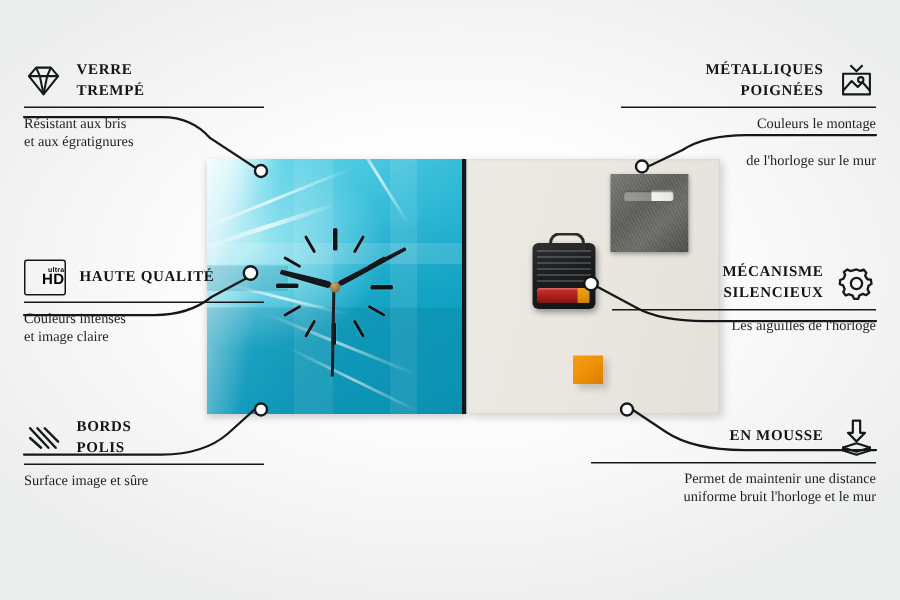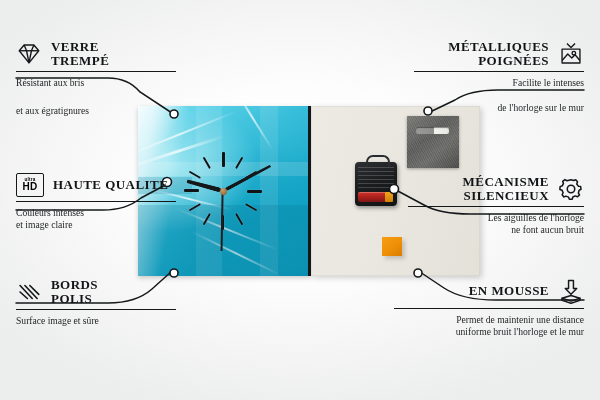--- a/index.html
+++ b/index.html
@@ -95,39 +95,39 @@
   }
 
   
   #leaders{position:absolute;inset:0;pointer-events:none;}
 
   
   .callout{position:absolute;}
   .co-head{display:flex;align-items:center;gap:9px;}
   .co-title{
     font-family:"Liberation Serif", serif;
-    font-weight:bold;font-size:13px;line-height:13.5px;
+    font-weight:bold;font-size:10px;line-height:13.5px;
     letter-spacing:.45px;color:#121416;text-transform:uppercase;
     white-space:nowrap;
   }
   .co-sub{
     font-family:"Liberation Serif", serif;
     font-size:9.6px;line-height:12px;color:#1d2022;margin-top:5px;white-space:nowrap;
   }
   .co-rule{height:1px;background:#15181a;margin-top:4px;}
 
   .left .co-head{justify-content:flex-start;}
   .left .co-title,.left .co-sub{text-align:left;}
   .right .co-head{justify-content:flex-end;}
   .right .co-title,.right .co-sub{text-align:right;}
 
   .ico{width:26px;height:26px;flex:0 0 26px;display:block;}
   .ico-hd{
     width:26px;height:22px;flex:0 0 26px;border:1.6px solid #15181a;border-radius:2px;
-    display:flex;flex-direction:column;align-items:center;justify-content:center;line-height:1;
+    display:flex;flex-direction:column;align-items:flex-end;justify-content:center;line-height:1;
   }
   .ico-hd .u{font-family:"Liberation Sans", sans-serif;font-size:4.6px;font-weight:bold;letter-spacing:.2px;}
   .ico-hd .d{font-family:"Liberation Sans", sans-serif;font-size:10px;font-weight:bold;letter-spacing:.3px;margin-top:-1px;}
 </style>
 </head>
 <body>
 
 <div id="stage">
 
   <div id="product">
@@ -234,21 +234,21 @@
             <path d="M22,5 L19,12 L16,27"></path>
         </g>
       </svg>
       <div>
         <div class="co-title">VERRE</div>
         <div class="co-title">TREMPÉ</div>
       </div>
     </div>
     <div class="co-rule"></div>
     <div class="co-sub">Résistant aux bris</div>
-    <div class="co-sub" style="margin-top:16px">et aux égratignures</div>
+    <div class="co-sub" style="margin-top:0">et aux égratignures</div>
   </div>
 
   <div class="callout left" style="left:16px;top:173px;width:160px;">
     <div class="co-head">
       <div class="ico-hd">
         <span class="u">ultra</span>
         <span class="d">HD</span>
       </div>
       <div>
         <div class="co-title">HAUTE QUALITÉ</div>
@@ -287,40 +287,39 @@
       <svg class="ico" viewBox="0 0 32 32">
         <g fill="none" stroke="#15181a" stroke-width="1.7" stroke-linejoin="round">
           <path d="M11,3 L16,8 L21,3"></path>
           <rect x="5" y="10" width="22" height="17"></rect>
           <path d="M5,24 L12,16 L17,21 L21,17 L27,24"></path>
           <circle cx="19.5" cy="15" r="2.2"></circle>
         </g>
       </svg>
     </div>
     <div class="co-rule"></div>
-    <div class="co-sub">Facilite le intenses</div>
+    <div class="co-sub">Couleurs le montage</div>
     <div class="co-sub" style="margin-top:13px">de l'horloge sur le mur</div>
   </div>
 
   <div class="callout right" style="right:16px;top:175px;width:176px;">
     <div class="co-head">
       <div>
         <div class="co-title">MÉCANISME</div>
         <div class="co-title">SILENCIEUX</div>
       </div>
       <svg class="ico" viewBox="0 0 32 32">
         <g fill="none" stroke="#15181a" stroke-width="1.9" stroke-linejoin="round" stroke-linecap="round">
           <path d="M16,4.5 l3.2,1.1 2.6,-1.0 2.2,2.6 -0.9,2.6 1.9,2.7 2.8,0.4 0.5,3.4 -2.4,1.5 -0.8,3.2 1.4,2.4 -2.6,2.2 -2.6,-1.1 -3.0,1.4 -0.9,2.7 -3.4,0 -1.1,-2.6 -3.1,-1.2 -2.6,1.0 -2.1,-2.7 1.2,-2.5 -1.3,-3.1 -2.7,-1.0 0.3,-3.4 2.7,-1.0 1.4,-3.0 -1.0,-2.6 2.8,-2.0 2.4,1.3 z"></path>
           <circle cx="16" cy="16" r="4.6"></circle>
         </g>
       </svg>
     </div>
     <div class="co-rule"></div>
     <div class="co-sub">Les aiguilles de l'horloge</div>
-    <div class="co-sub" style="margin-top:0">ne font aucun bruit</div>
   </div>
 
   <div class="callout right" style="right:16px;top:278px;width:190px;">
     <div class="co-head">
       <div>
         <div class="co-title">EN MOUSSE</div>
       </div>
       <svg class="ico" viewBox="0 0 32 32">
         <g fill="none" stroke="#15181a" stroke-width="1.8" stroke-linejoin="round" stroke-linecap="round">
           <path d="M13,3 L13,13 L9,13 L16,20 L23,13 L19,13 L19,3 Z"></path>

